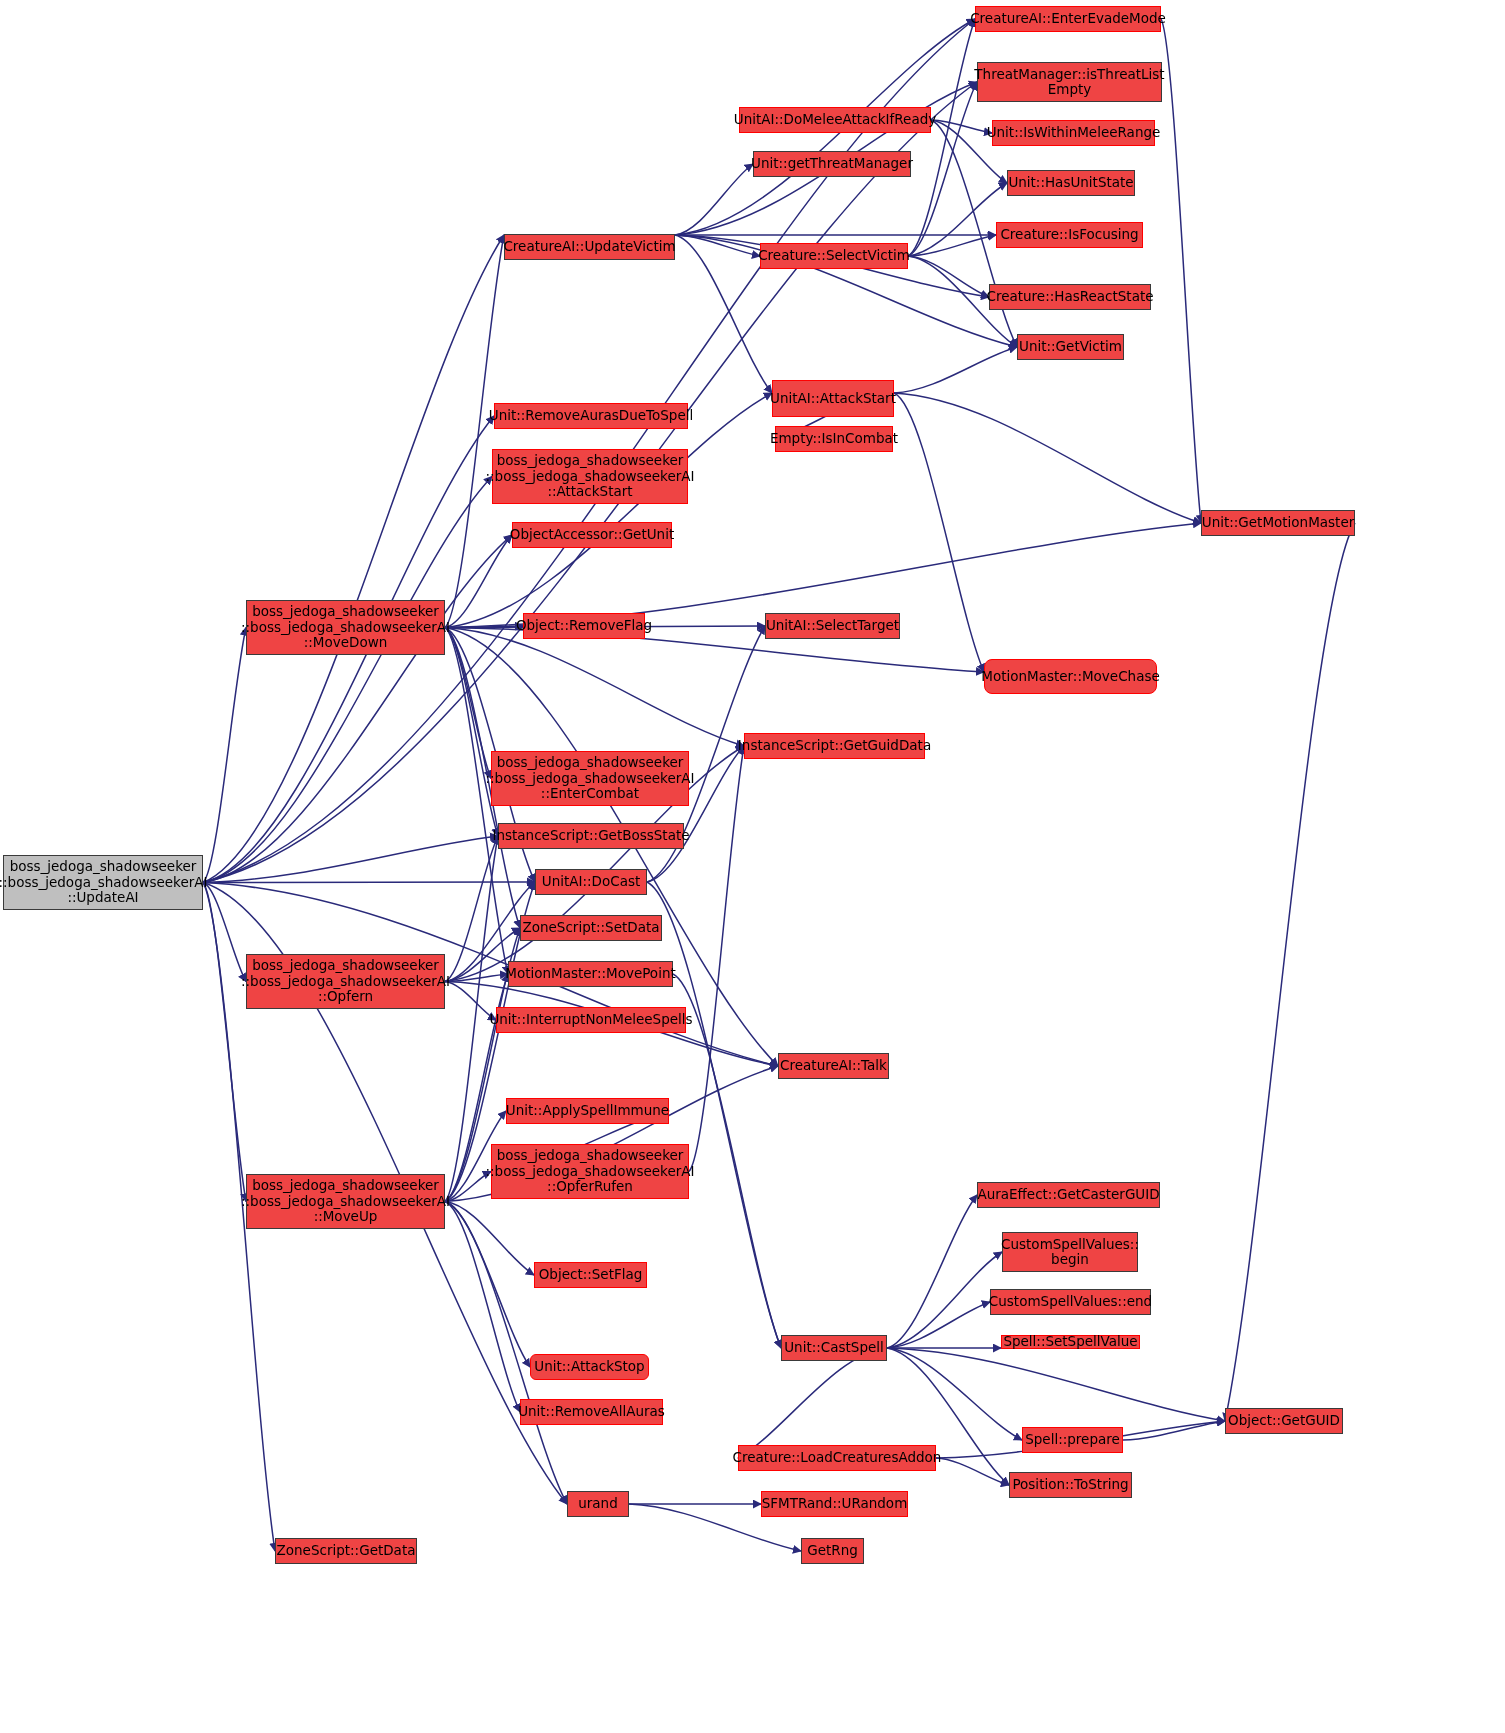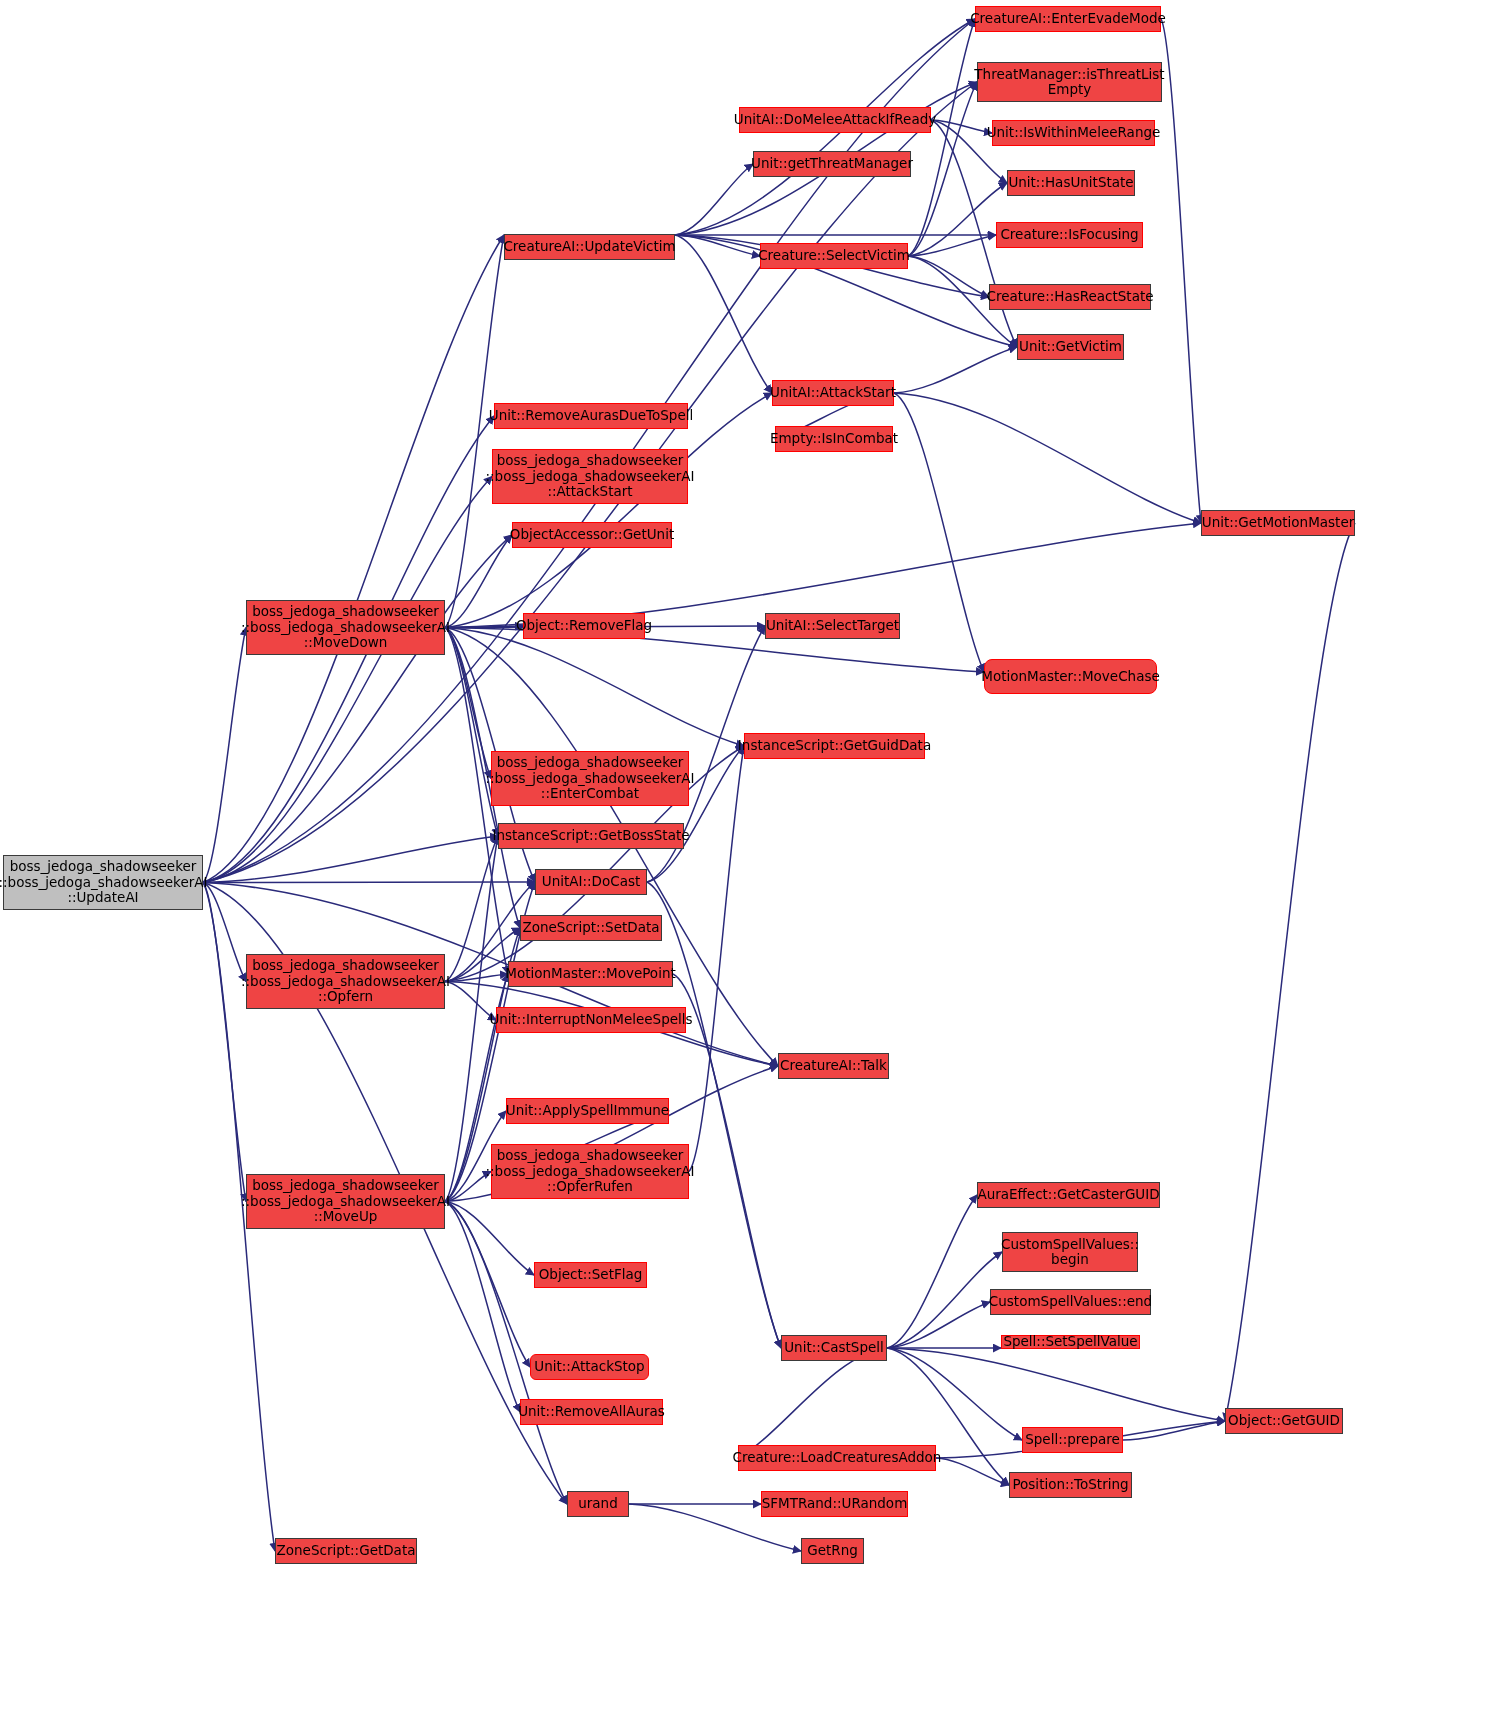--- a/index.html
+++ b/index.html
@@ -150,21 +150,21 @@
 Empty</div>
     <div class="node red" style="left: 739px; top: 107px; width: 192px; height: 26px;">UnitAI::DoMeleeAttackIfReady</div>
     <div class="node red" style="left: 992px; top: 120px; width: 163px; height: 26px;">Unit::IsWithinMeleeRange</div>
     <div class="node black" style="left: 753px; top: 151px; width: 158px; height: 26px;">Unit::getThreatManager</div>
     <div class="node black" style="left: 1007px; top: 170px; width: 128px; height: 26px;">Unit::HasUnitState</div>
     <div class="node black" style="left: 504px; top: 222px; width: 171px; height: 26px; margin-top: 12px;">CreatureAI::UpdateVictim</div>
     <div class="node red" style="left: 996px; top: 222px; width: 147px; height: 26px;">Creature::IsFocusing</div>
     <div class="node red" style="left: 760px; top: 243px; width: 148px; height: 26px;">Creature::SelectVictim</div>
     <div class="node black" style="left: 989px; top: 284px; width: 162px; height: 26px;">Creature::HasReactState</div>
     <div class="node black" style="left: 1017px; top: 334px; width: 107px; height: 26px; text-align: center;">Unit::GetVictim</div>
-    <div class="node red" style="left: 772px; top: 380px; width: 122px; height: 26px;">UnitAI::AttackStart</div>
+    <div class="node red" style="left: 772px; top: 380px; width: 122px; height: 37px;">UnitAI::AttackStart</div>
     <div class="node red" style="left: 494px; top: 403px; width: 194px; height: 26px;">Unit::RemoveAurasDueToSpell</div>
     <div class="node red" style="left: 775px; top: 426px; width: 118px; height: 26px;">Empty::IsInCombat</div>
     <div class="node red" style="left: 492px; top: 449px; width: 196px; height: 55px;">boss_jedoga_shadowseeker
 ::boss_jedoga_shadowseekerAI
 ::AttackStart</div>
     <div class="node red" style="left: 512px; top: 522px; width: 160px; height: 26px;">ObjectAccessor::GetUnit</div>
     <div class="node black" style="left: 1201px; top: 510px; width: 154px; height: 26px;">Unit::GetMotionMaster</div>
     <div class="node black" style="left: 246px; top: 600px; width: 199px; height: 55px;">boss_jedoga_shadowseeker
 ::boss_jedoga_shadowseekerAI
 ::MoveDown</div>

